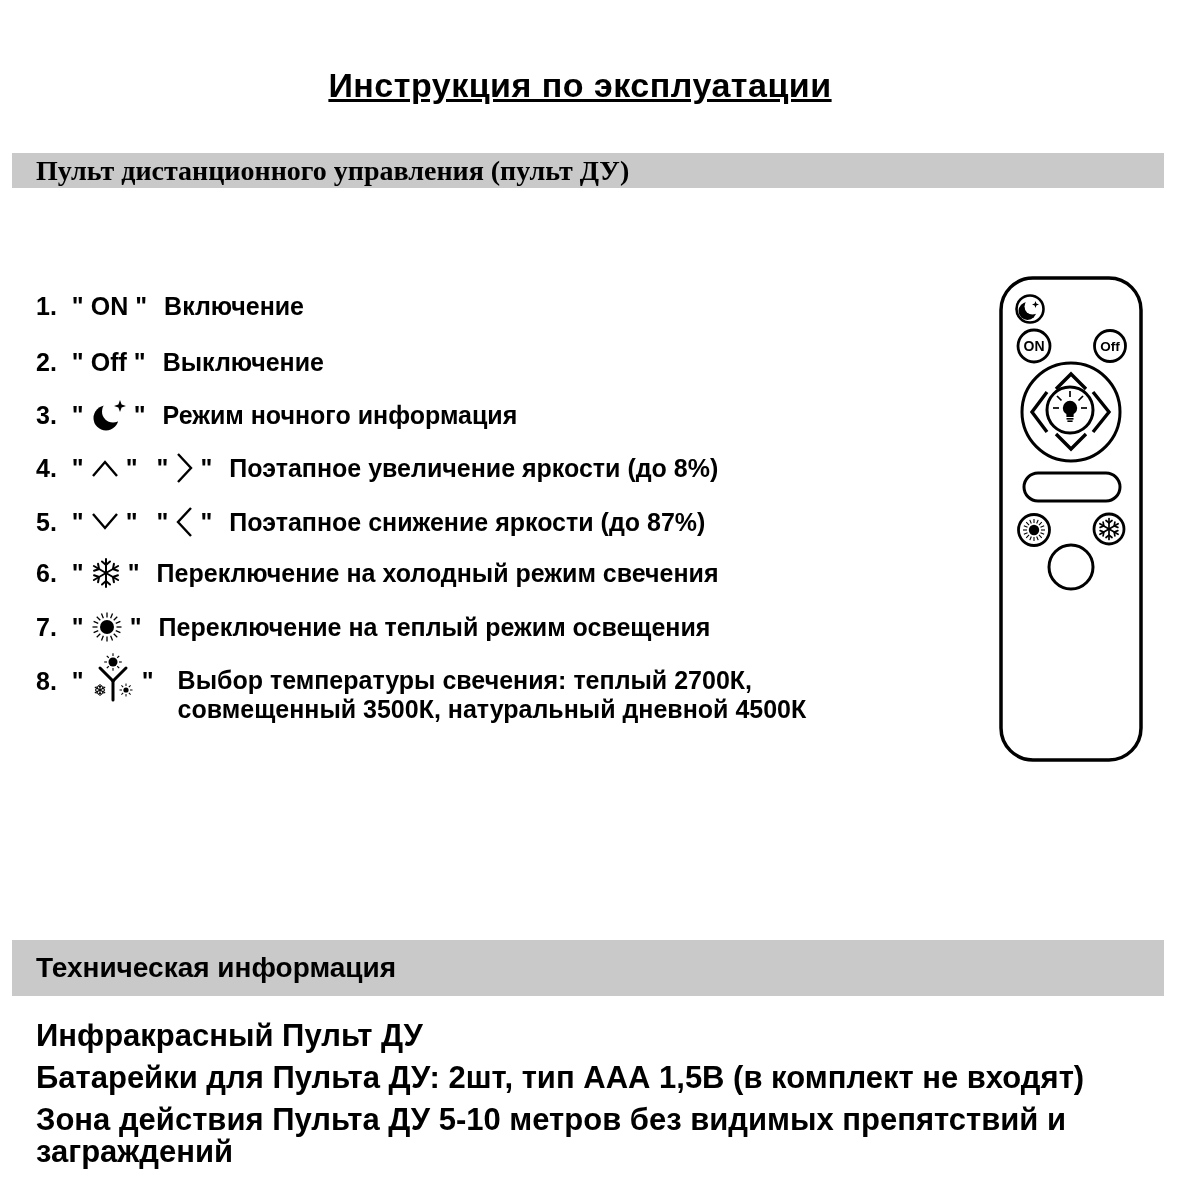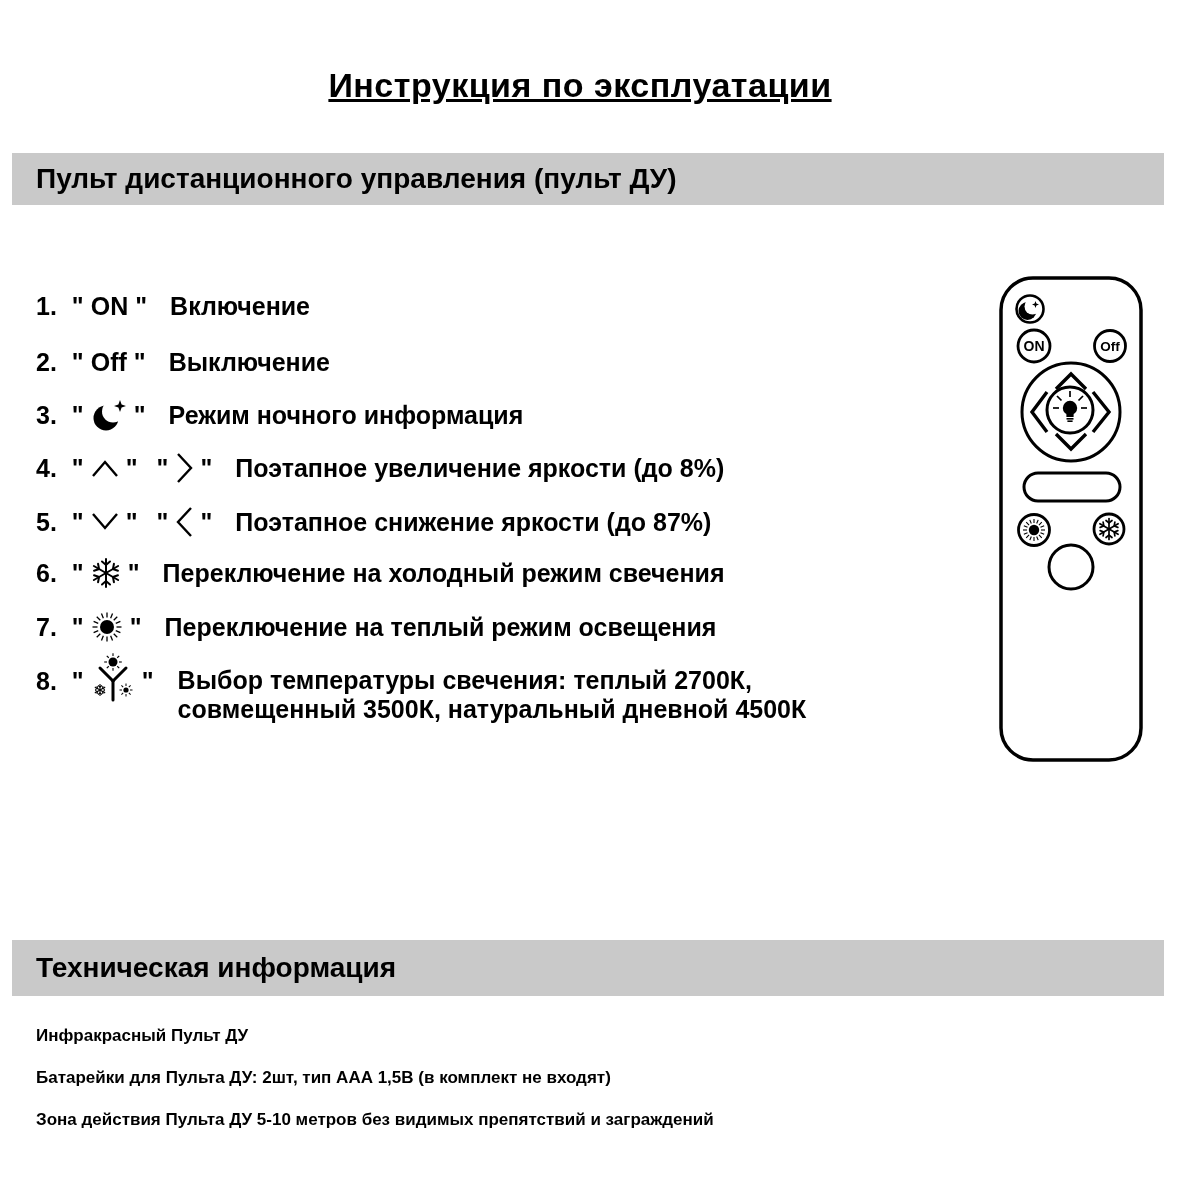--- a/index.html
+++ b/index.html
@@ -8,34 +8,34 @@
     font-family:"Liberation Sans",sans-serif;font-weight:bold;color:#000;
   }
   .title{
     position:absolute;top:66px;left:0;width:1160px;text-align:center;
     font-size:34px;letter-spacing:0.5px;text-decoration:underline;
   }
   .bar{
     position:absolute;left:12px;width:1152px;background:#c9c9c9;
     display:flex;align-items:center;padding-left:24px;font-size:28px;box-sizing:border-box;
   }
-  #bar-remote{top:153px;height:52px;}
+  #bar-remote{top:153px;height:35px;font-family:Liberation Serif, serif;}
   #bar-tech{top:940px;height:56px;}
   .li{
     position:absolute;left:36px;font-size:25px;line-height:30px;white-space:nowrap;
   }
   .num{display:inline-block;margin-right:10px;}
   .q{margin:0 5px;}
   .q2{margin-left:14px;}
   .kw{margin:0 2px;}
-  .lbl{margin-left:18px;text-align:right;}
+  .lbl{margin-left:12px;text-align:right;}
   .lbl-multi{margin-left:19px;white-space:pre-line;display:inline-block;vertical-align:top;line-height:29px;}
   .icn{vertical-align:middle;margin-top:-5px;}
   .icn-big{vertical-align:middle;margin-top:-18px;margin-bottom:-14px;}
-  .tech-line{position:absolute;left:36px;font-size:17px;line-height:32px;}
+  .tech-line{position:absolute;left:36px;font-size:31px;line-height:32px;}
   #remote{position:absolute;left:999px;top:276px;}
   svg line, svg path.s{stroke:#000;}
 </style>
 </head>
 <body>
 
 <div class="title">Инструкция по эксплуатации</div>
 
 <div class="bar" id="bar-remote" style="background: rgb(201, 201, 201);">
   <span>Пульт дистанционного управления (пульт ДУ)</span>

